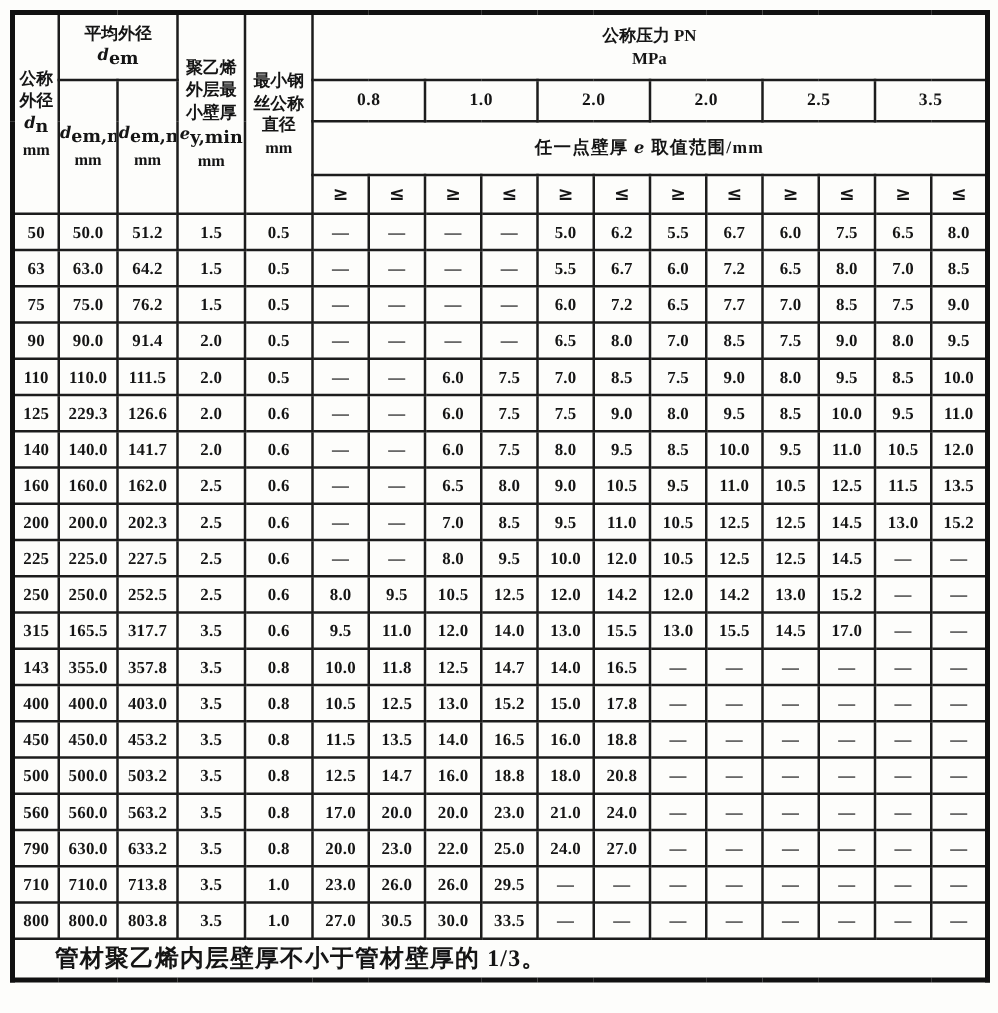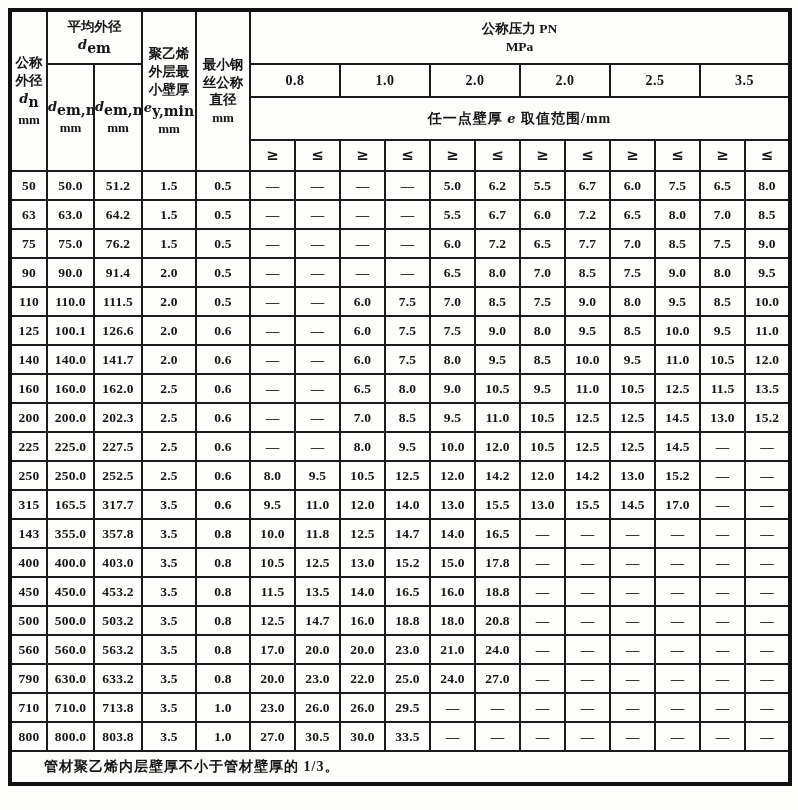--- a/index.html
+++ b/index.html
@@ -41,21 +41,21 @@
   .hr4{height:31px;}
   tbody tr{height:29px;}
   tbody td{
     font-size:13.5px;
     letter-spacing:0.2px;
   }
   tfoot tr{height:33px;}
   td.note{
     text-align:left;
     padding-left:32px;
-    font-size:14px;
+    font-size:19px;
     letter-spacing:1px;
   }
   .vstack span{display:block;}
   .vstack{line-height:1.32;font-size:13.5px;}
   .math{
     font-family:"DejaVu Serif",serif;
     font-style:italic;
     font-weight:bold;
     font-size:13px;
   }
@@ -266,21 +266,21 @@
           <td>8.5</td>
           <td>7.5</td>
           <td>9.0</td>
           <td>8.0</td>
           <td>9.5</td>
           <td>8.5</td>
           <td>10.0</td>
         </tr>
         <tr>
           <td>125</td>
-          <td>100.1</td>
+          <td>229.3</td>
           <td>126.6</td>
           <td>2.0</td>
           <td>0.6</td>
           <td>—</td>
           <td>—</td>
           <td>6.0</td>
           <td>7.5</td>
           <td>7.5</td>
           <td>9.0</td>
           <td>8.0</td>

